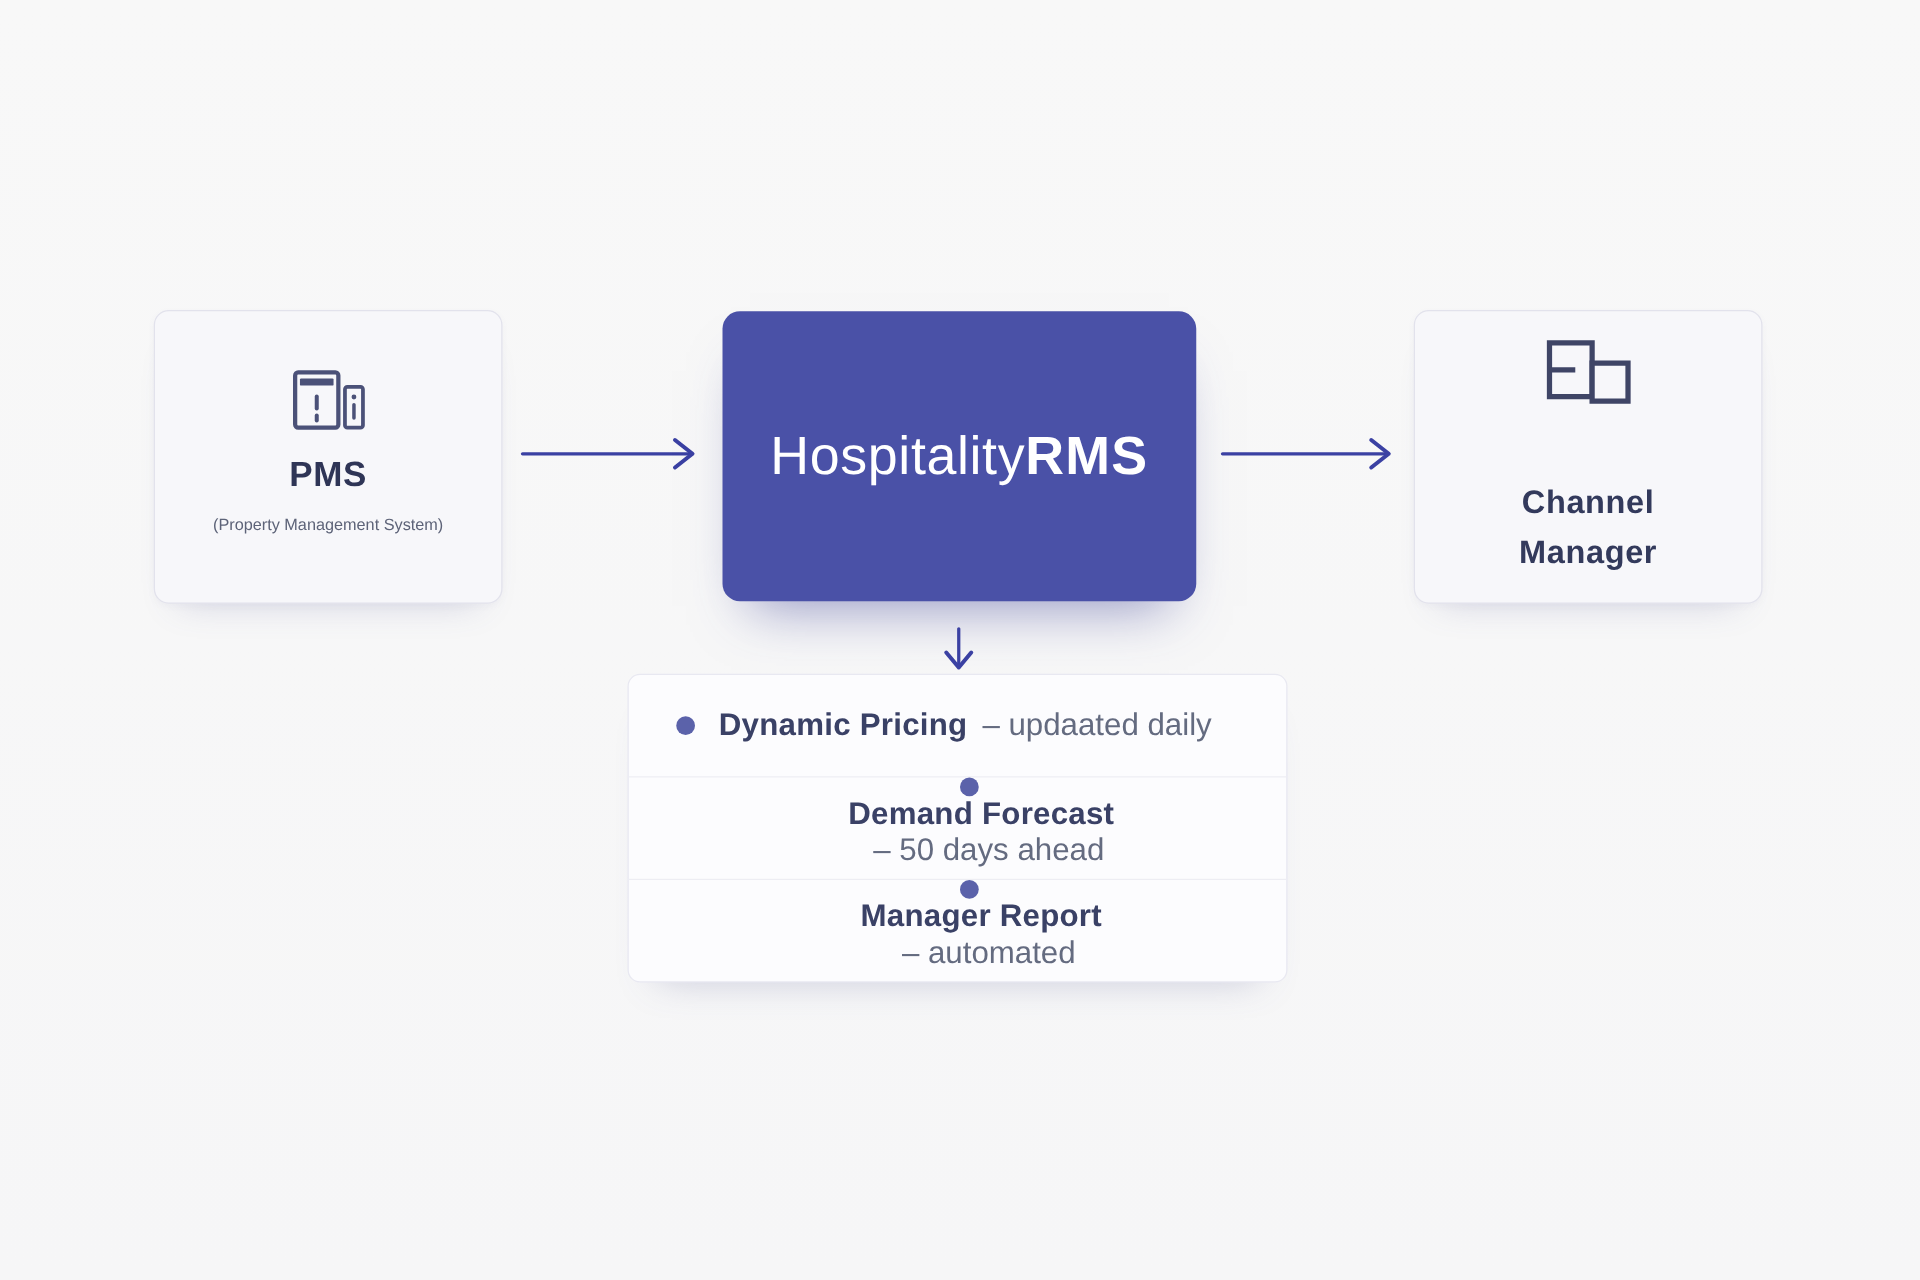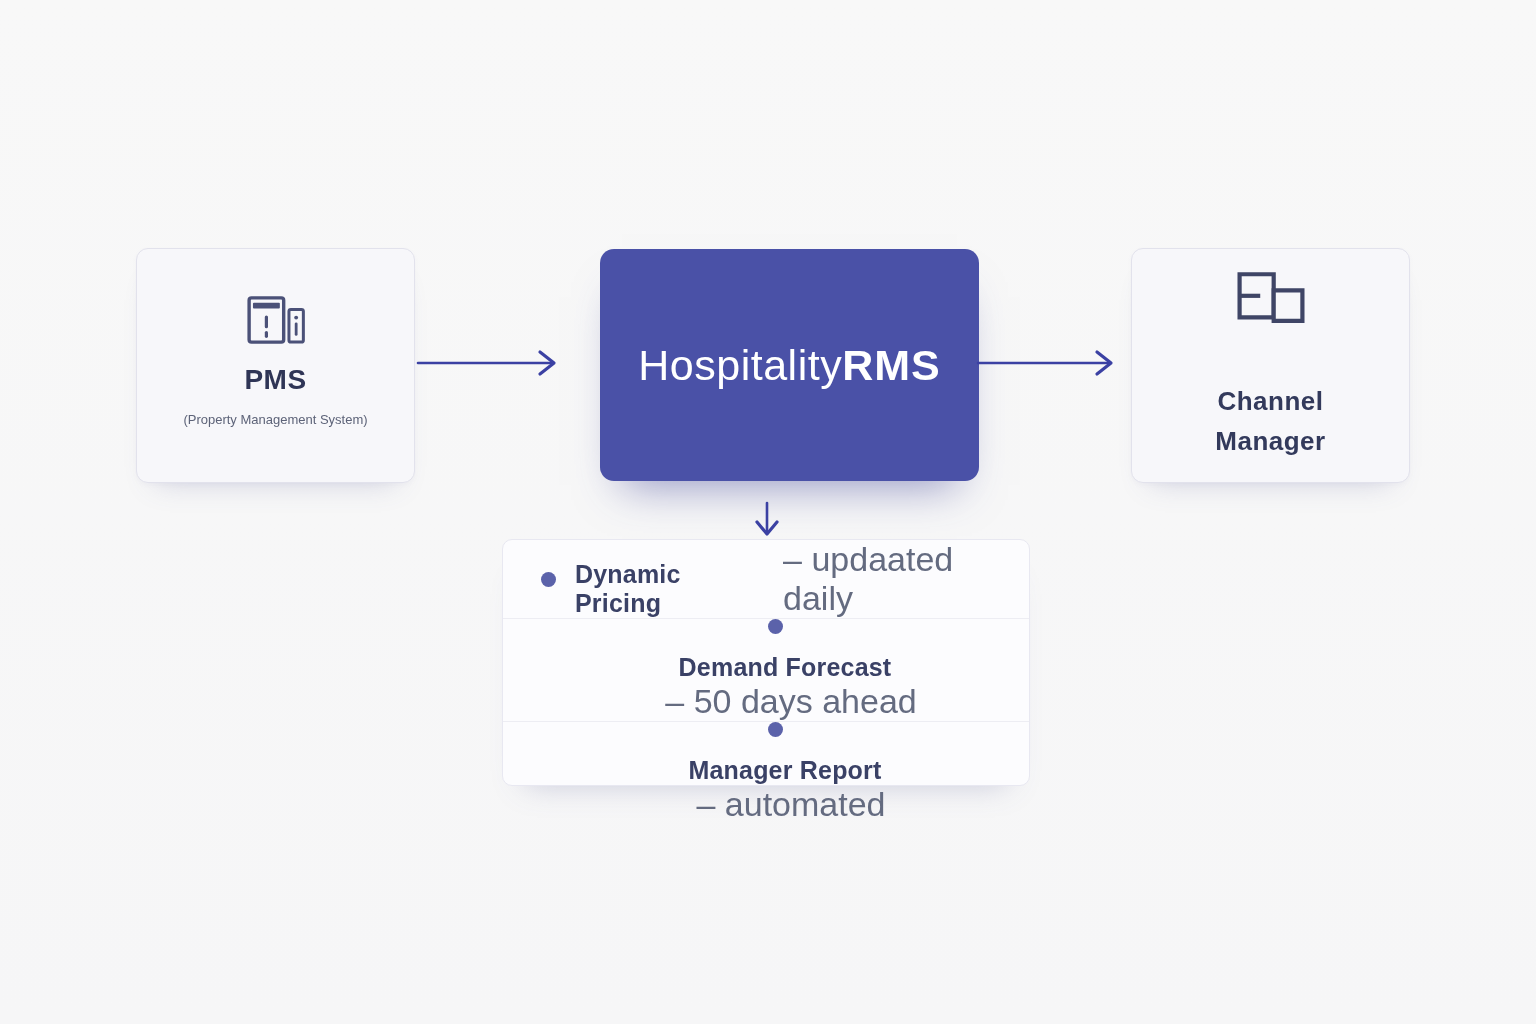--- a/index.html
+++ b/index.html
@@ -27,25 +27,25 @@
     border-radius: 12px;
     box-shadow: 0 18px 28px -20px rgba(90, 95, 150, 0.28),
                 0 2px 5px rgba(90, 95, 150, 0.04);
     display: flex;
     flex-direction: column;
     align-items: center;
     justify-content: center;
     text-align: center;
   }
 
-  .card.pms      { left: 123px; top: 248px; width: 279px; height: 235px; margin-left: 13px; }
+  .card.pms      { left: 123px; top: 248px; width: 279px; height: 235px; }
   .card.channel  { left: 1131px; top: 248px; width: 279px; height: 235px; }
 
   .card.accent {
-    left: 600px; top: 249px; width: 379px; height: 232px;
+    left: 578px; top: 249px; width: 379px; height: 232px;
     background: #4a51a7;
     border: none;
     border-radius: 14px;
     box-shadow: 0 26px 42px -22px rgba(62, 68, 150, 0.55);
   }
 
   .accent-title { color: #ffffff; font-size: 43px; letter-spacing: 0.5px; white-space: nowrap; }
   .accent-title .light { font-weight: 400; }
   .accent-title .bold  { font-weight: 700; letter-spacing: 1px; }
 
@@ -117,25 +117,24 @@
     background: #5b62aa;
     margin-right: 19px;
     flex: none;
   }
 
   .feature-label {
     font-size: 25px;
     font-weight: 700;
     color: #3a4166;
     letter-spacing: 0.2px;
-    margin-top: 19px;
   }
 
   .feature-detail {
-    font-size: 34px;
+    font-size: 25px;
     color: #646b80;
     margin-left: 12px;
   }
 
   .icon-svg path, .icon-svg rect, .icon-svg line { vector-effect: non-scaling-stroke; }
 </style>
 </head>
 <body>
 
 <div class="stage">

